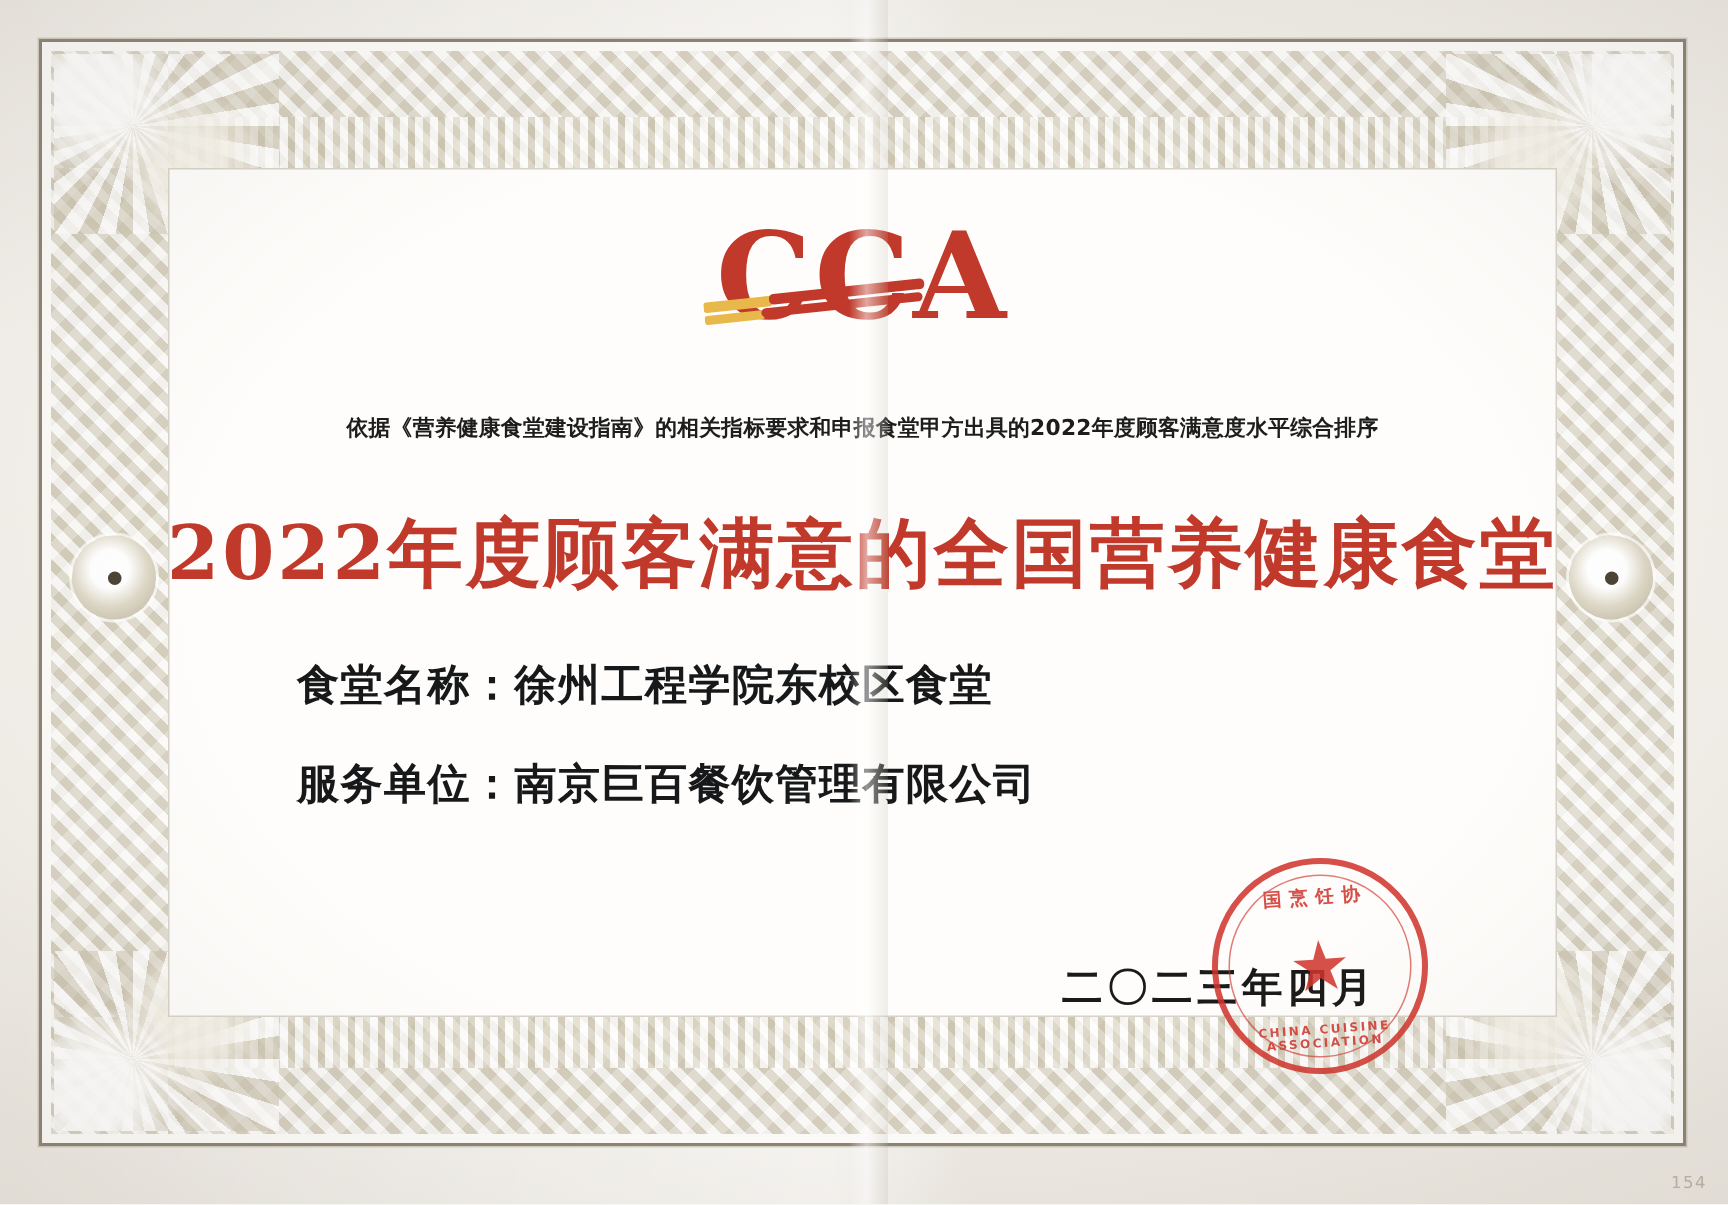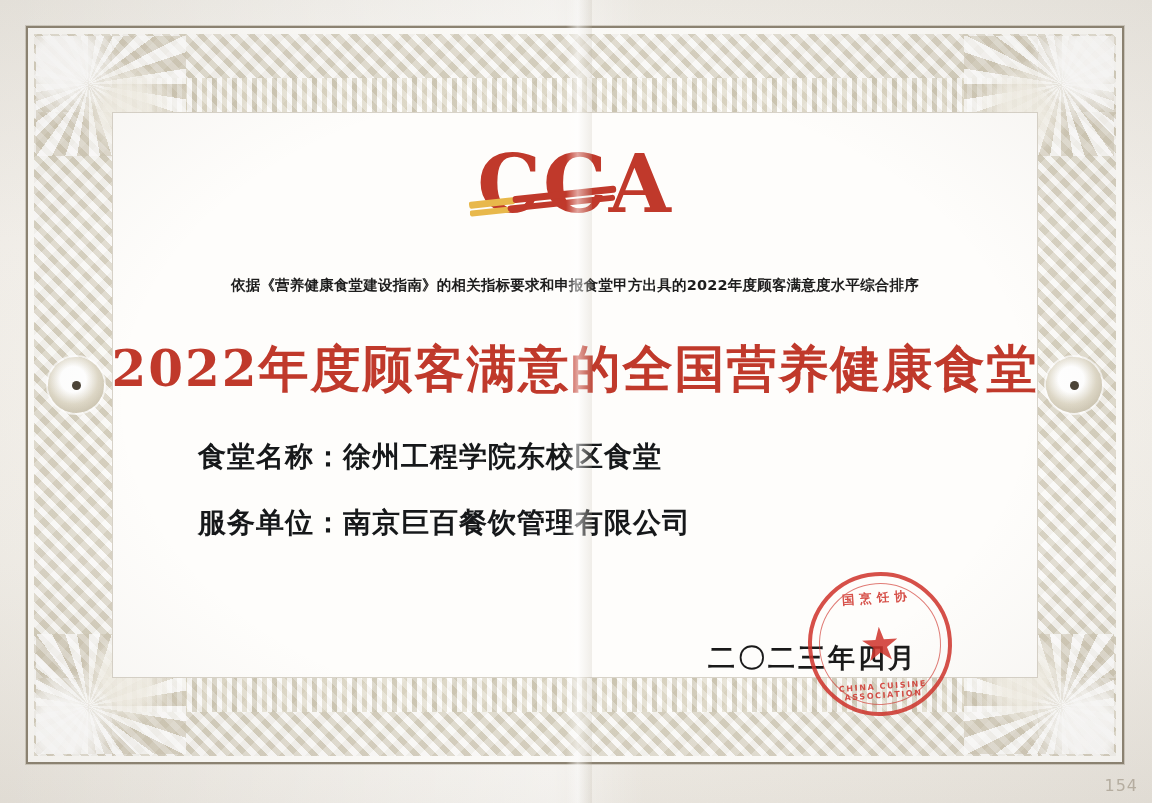--- a/index.html
+++ b/index.html
@@ -271,21 +271,21 @@
     width: 26px;
     background: linear-gradient(90deg, rgba(180,172,155,0.0), rgba(255,255,255,0.55) 45%, rgba(175,166,148,0.18) 100%);
     z-index: 25;
     pointer-events: none;
   }
 
   .page-mark {
     position: absolute;
     right: 14px;
     bottom: 8px;
-    font-size: 16px;
+    font-size: 11px;
     color: #b5ada0;
     letter-spacing: 1px;
     z-index: 40;
   }
 </style>
 </head>
 <body>
 
 <div class="scan">
 

